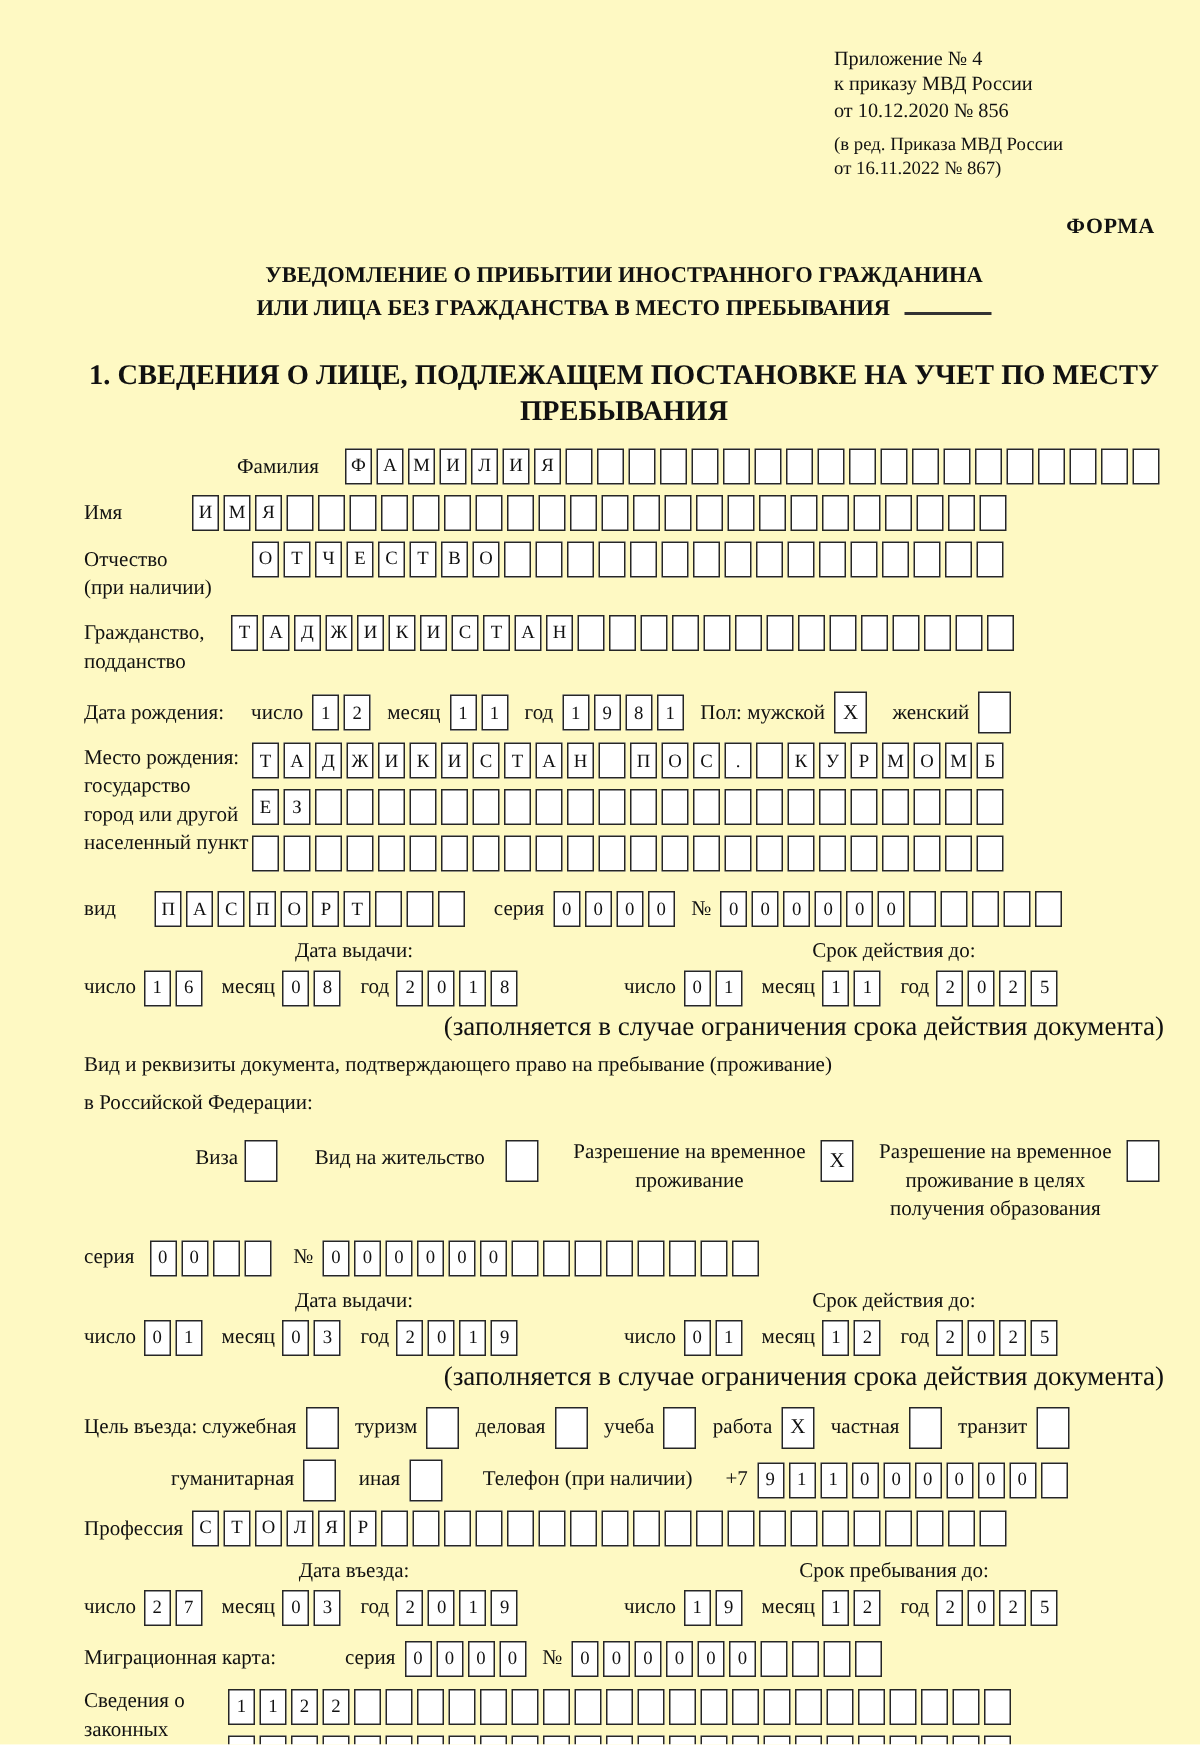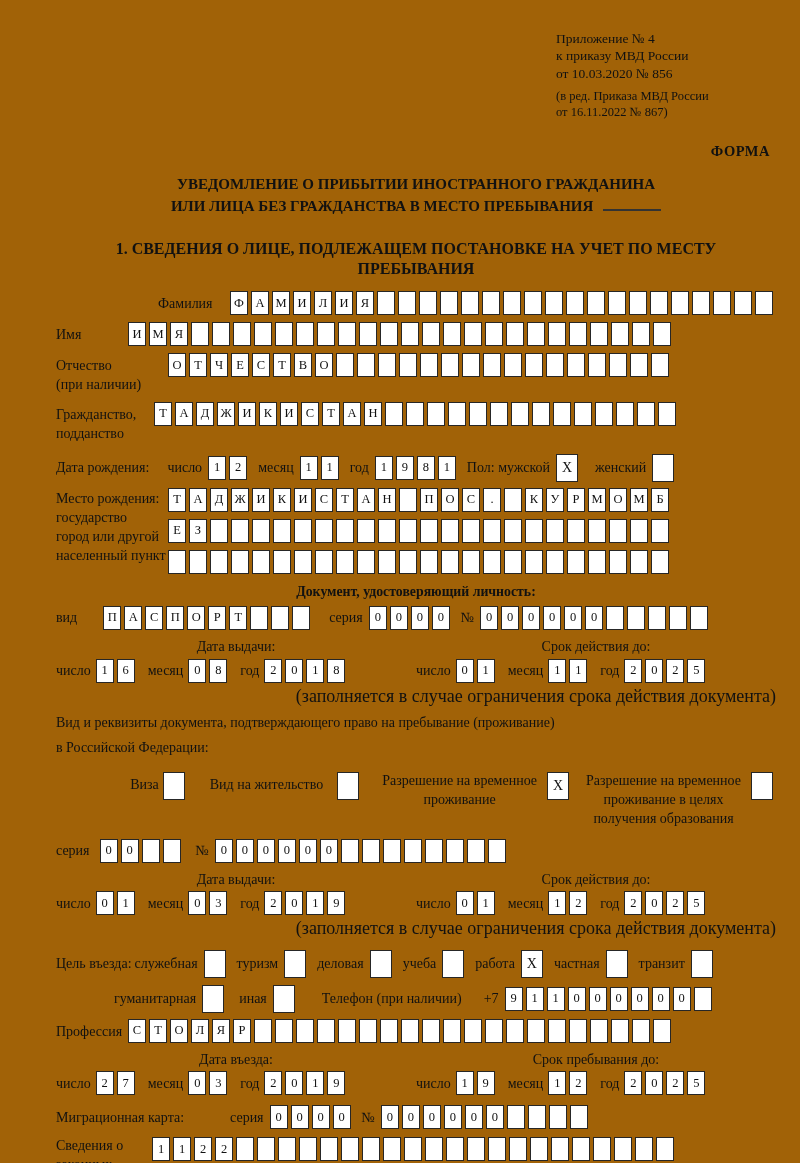--- a/index.html
+++ b/index.html
@@ -1,33 +1,33 @@
 <!DOCTYPE html>
 <html><head>
 <meta charset="utf-8">
 <style>
   * { box-sizing: border-box; margin: 0; padding: 0; }
   html, body { background: #fff; }
   body { font-family: "Liberation Serif", "DejaVu Serif", serif; color: #111; }
   .page {
     position: relative; width: 800px; height: 1163px; margin: 0 auto;
-    background: #a16207; padding: 30px 24px 16px 56px; overflow: hidden;
+    background: #fef9c3; padding: 30px 24px 16px 56px; overflow: hidden;
     font-size: 14px; line-height: 1.25;
   }
 
   
   .appendix { margin-left: auto; width: 220px; font-size: 13.5px; }
   .appendix div { line-height: 1.28; }
   .appendix-sub { margin-top: 6px; font-size: 12.5px; }
   .forma { text-align: right; font-weight: bold; margin: 22px 6px 0 0; font-size: 14.5px; letter-spacing: .5px; }
 
   
   .title { text-align: center; font-weight: bold; font-size: 15px; margin-top: 14px; line-height: 1.45; }
   .blank-line { display: inline-block; width: 58px; border-bottom: 2px solid #333; height: 12px; margin-left: 6px; }
-  .section-head { text-align: center; font-weight: bold; font-size: 16px; margin-top: 22px; }
+  .section-head { text-align: center; font-weight: bold; font-size: 19px; margin-top: 22px; }
 
   
   .frow { display: flex; align-items: flex-start; margin-top: 7px; }
   .flabel { flex: none; padding-top: 4px; line-height: 1.35; }
   .w72 { width: 72px; } .w110 { width: 112px; } .w95 { width: 98px; }
   .stack > .cells { display: flex; margin-bottom: 7px; }
 
   
   .cells { display: inline-flex; flex: none; vertical-align: middle; }
   .cell {
@@ -61,21 +61,21 @@
   .text-line { margin-top: 7px; }
 </style>
 </head>
 <body>
 
 <div class="page">
 
   <div class="appendix">
     <div>Приложение № 4</div>
     <div>к приказу МВД России</div>
-    <div>от 10.03.2020 № 856</div>
+    <div>от 10.12.2020 № 856</div>
     <div class="appendix-sub">
       <div>(в ред. Приказа МВД России</div>
       <div>от 16.11.2022 № 867)</div>
     </div>
   </div>
   <div class="forma">ФОРМА</div>
 
   <div class="title">
     <div>УВЕДОМЛЕНИЕ О ПРИБЫТИИ ИНОСТРАННОГО ГРАЖДАНИНА</div>
     <div>
@@ -328,21 +328,20 @@
           <span class="cell"></span>
           <span class="cell"></span>
           <span class="cell"></span>
           <span class="cell"></span>
           <span class="cell"></span>
           <span class="cell"></span>
         </div>
     </div>
   </div>
 
-  <div class="section-head" style="margin-top:2px; font-size:13.8px;">Документ, удостоверяющий личность:</div>
 
   <div class="frow inline-row gap6">
     <span style="margin-right:26px;">вид</span>
     <span class="cells" style="margin-right:16px;">
         <span class="cell">П</span>
         <span class="cell">А</span>
         <span class="cell">С</span>
         <span class="cell">П</span>
         <span class="cell">О</span>
         <span class="cell">Р</span>

